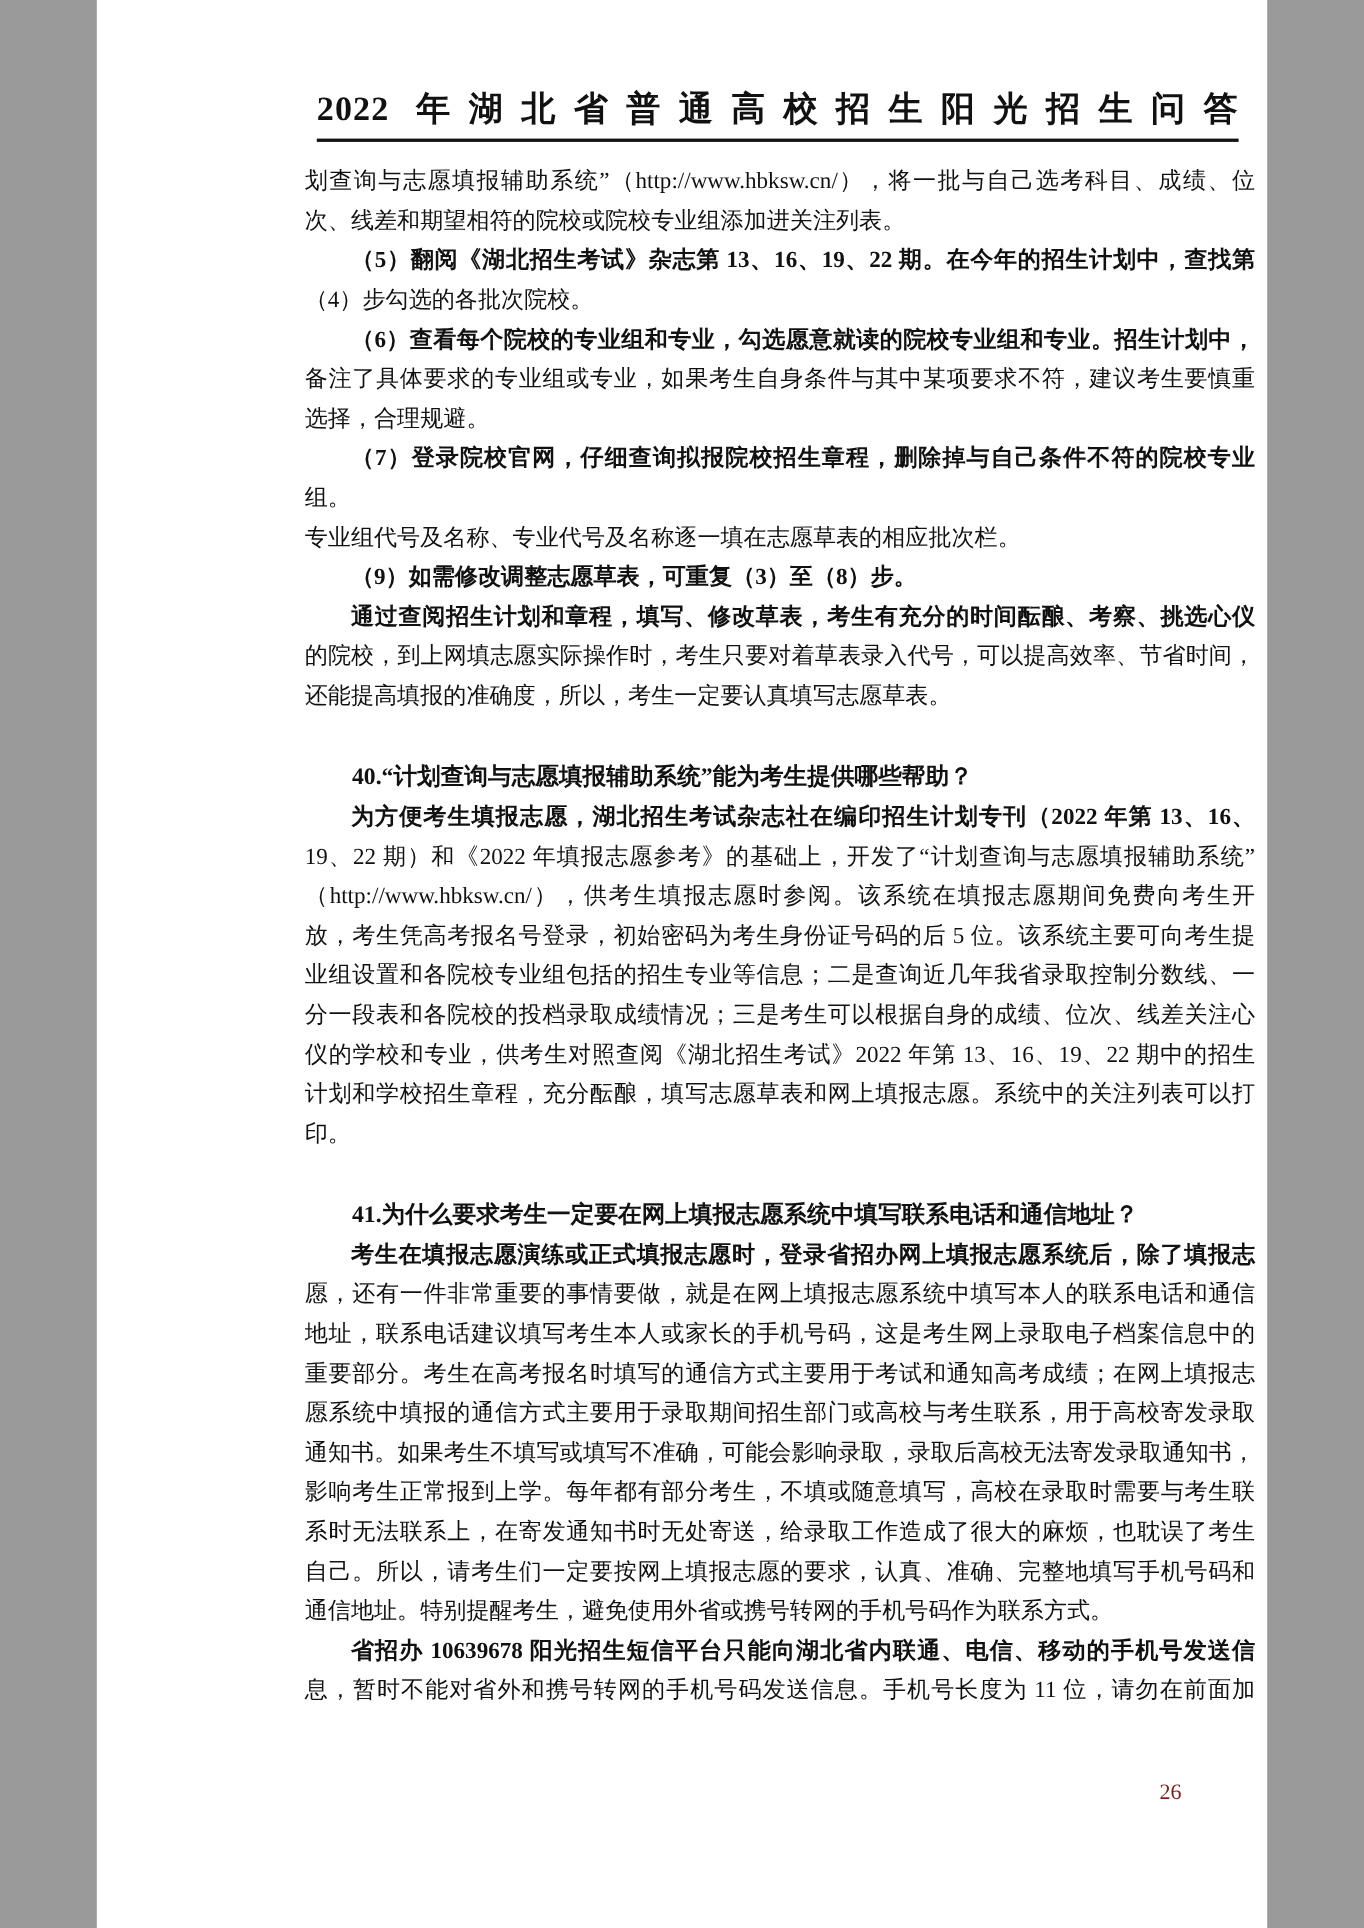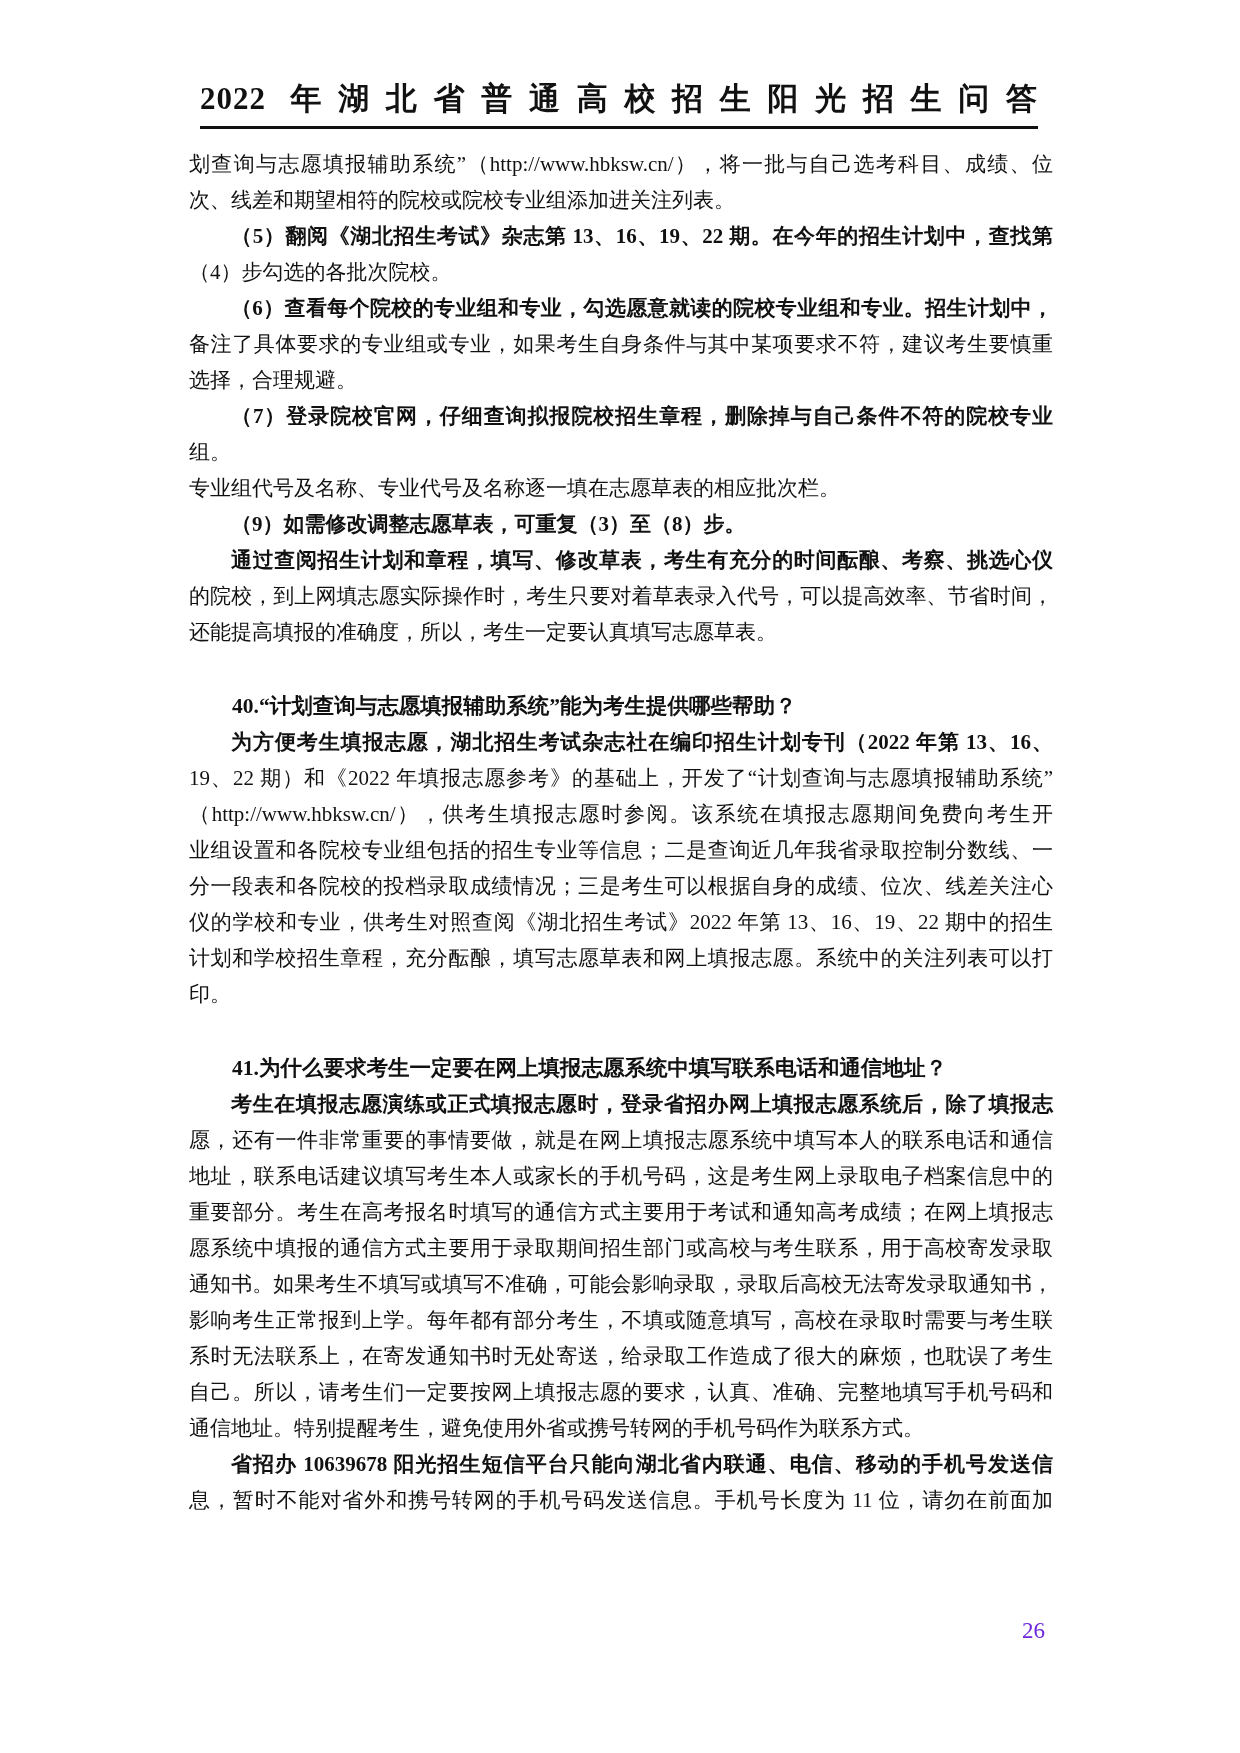--- a/index.html
+++ b/index.html
@@ -1,18 +1,18 @@
 <!DOCTYPE html>
 <html><head>
   <meta charset="utf-8">
   <style>
     html, body { margin: 0; padding: 0; background: #9a9a9a; }
     .page {
       position: relative;
-      width: 1240px;
+      width: 1064px;
       height: 1753px;
       background: #ffffff;
       margin: 0 auto;
       font-family: "Liberation Serif", "DejaVu Serif", serif;
       color: #111111;
       overflow: hidden;
     }
     .doc-title {
       position: absolute;
       left: 200px;
@@ -44,24 +44,24 @@
     .line.just {
       white-space: normal;
       text-align: justify;
       text-align-last: justify;
     }
     .line.ind { text-indent: 2em; font-weight: bold; }
     .line.hd { font-weight: bold; font-size: 21.5px; }
     .line.gap-before { margin-top: 38px; }
     .page-number {
       position: absolute;
-      left: 1022px;
+      left: 966px;
       top: 1618px;
-      font-size: 23px;
-      color: #6d28d9;
+      font-size: 20px;
+      color: #7f1d1d;
     }
   </style>
 </head>
 <body>
 
 <div class="page">
   <div class="doc-title">2022 年湖北省普通高校招生阳光招生问答</div>
 
   <div class="body-text" id="body-text">
       <div class="line just">划查询与志愿填报辅助系统”（http://www.hbksw.cn/），将一批与自己选考科目、成绩、位</div>
@@ -75,20 +75,21 @@
       <div class="line">组。</div>
       <div class="line">专业组代号及名称、专业代号及名称逐一填在志愿草表的相应批次栏。</div>
       <div class="line ind">（9）如需修改调整志愿草表，可重复（3）至（8）步。</div>
       <div class="line just ind">通过查阅招生计划和章程，填写、修改草表，考生有充分的时间酝酿、考察、挑选心仪</div>
       <div class="line just">的院校，到上网填志愿实际操作时，考生只要对着草表录入代号，可以提高效率、节省时间，</div>
       <div class="line">还能提高填报的准确度，所以，考生一定要认真填写志愿草表。</div>
       <div class="line ind hd gap-before">40.“计划查询与志愿填报辅助系统”能为考生提供哪些帮助？</div>
       <div class="line just ind">为方便考生填报志愿，湖北招生考试杂志社在编印招生计划专刊（2022 年第 13、16、</div>
       <div class="line just">19、22 期）和《2022 年填报志愿参考》的基础上，开发了“计划查询与志愿填报辅助系统”</div>
       <div class="line just">（http://www.hbksw.cn/），供考生填报志愿时参阅。该系统在填报志愿期间免费向考生开</div>
+      <div class="line just">放，考生凭高考报名号登录，初始密码为考生身份证号码的后 5 位。该系统主要可向考生提</div>
       <div class="line just">业组设置和各院校专业组包括的招生专业等信息；二是查询近几年我省录取控制分数线、一</div>
       <div class="line just">分一段表和各院校的投档录取成绩情况；三是考生可以根据自身的成绩、位次、线差关注心</div>
       <div class="line just">仪的学校和专业，供考生对照查阅《湖北招生考试》2022 年第 13、16、19、22 期中的招生</div>
       <div class="line just">计划和学校招生章程，充分酝酿，填写志愿草表和网上填报志愿。系统中的关注列表可以打</div>
       <div class="line">印。</div>
       <div class="line ind hd gap-before">41.为什么要求考生一定要在网上填报志愿系统中填写联系电话和通信地址？</div>
       <div class="line just ind">考生在填报志愿演练或正式填报志愿时，登录省招办网上填报志愿系统后，除了填报志</div>
       <div class="line just">愿，还有一件非常重要的事情要做，就是在网上填报志愿系统中填写本人的联系电话和通信</div>
       <div class="line just">地址，联系电话建议填写考生本人或家长的手机号码，这是考生网上录取电子档案信息中的</div>
       <div class="line just">重要部分。考生在高考报名时填写的通信方式主要用于考试和通知高考成绩；在网上填报志</div>

